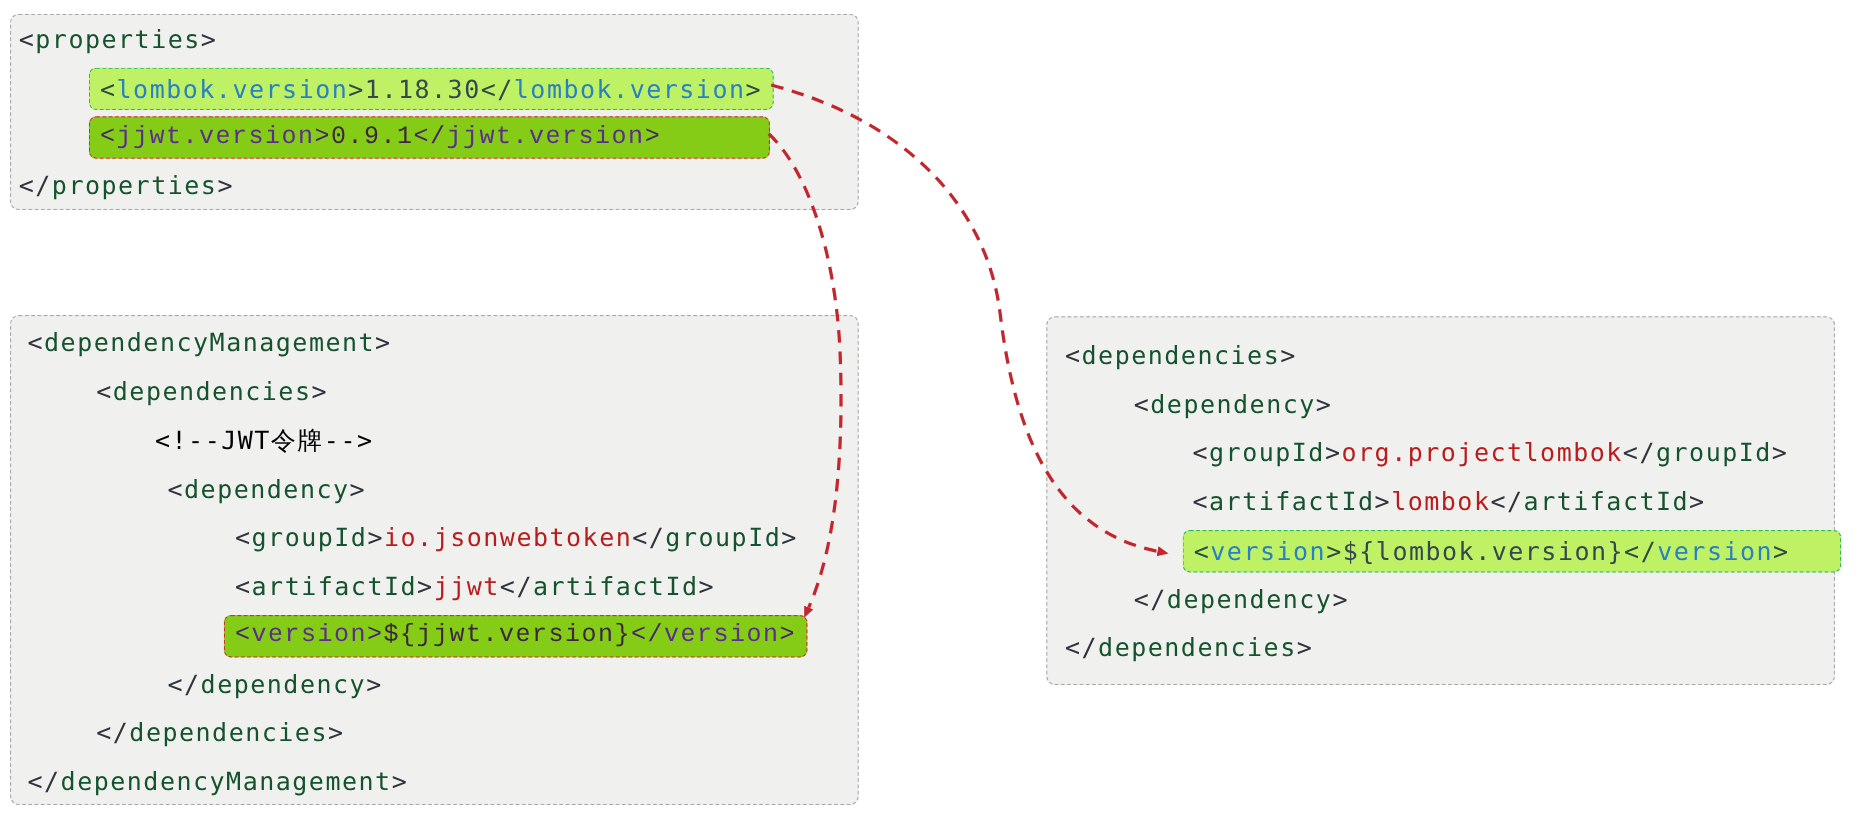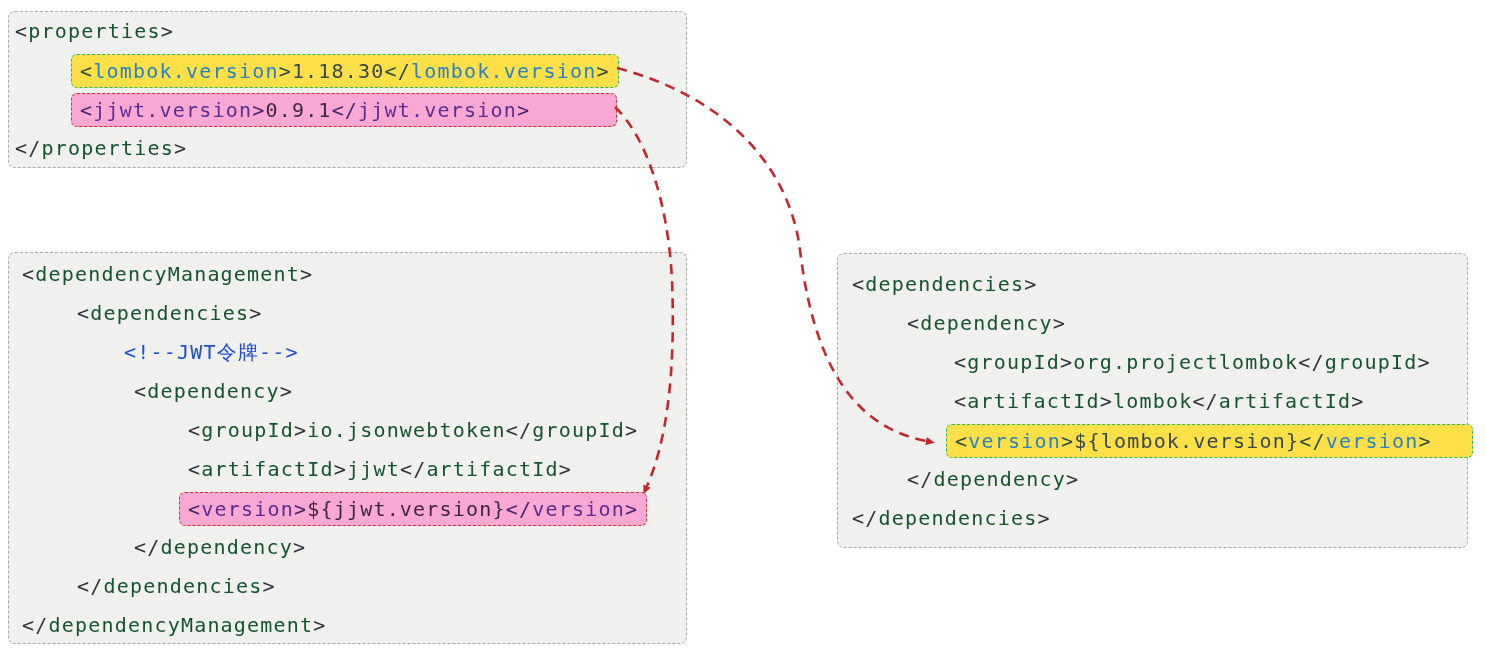--- a/index.html
+++ b/index.html
@@ -21,26 +21,26 @@
   #box-deps{left:837px;top:253px;width:631px;height:295px;padding:11px 0 0 14px;}
   .line{height:39px;display:flex;align-items:center;}
   .hl{
     display:inline-block;
     line-height:26px;
     padding:3px 8px;
     margin-left:0;
     border-radius:6px;
     box-sizing:border-box;
   }
-  .hl-green{background:#fde047;border:1.6px dashed #29b671;}
-  .hl-red{background:#f9a8d4;border:1.6px dashed #d32f2f;}
+  .hl-green{background:#bef264;border:1.6px dashed #29b671;}
+  .hl-red{background:#84cc16;border:1.6px dashed #d32f2f;font-family:Liberation Mono, monospace;}
   .seg-b{color:#2e3439;}
   .seg-t{color:#14532d;}
-  .seg-v{color:#14532d;}
-  .seg-c{color:#1d4ed8;}
+  .seg-v{color:#b91c1c;}
+  .seg-c{color:#000000;}
   .hl-green .seg-t{color:#2a80c2;}
   .hl-green .seg-b{color:#2e4b42;}
   .hl-green .seg-v{color:#37474f;}
   .hl-red .seg-t{color:#5b2d90;}
   .hl-red .seg-b{color:#45246b;}
   .hl-red .seg-v{color:#3e2640;}
   #arrow-overlay{
     position:absolute;left:0;top:0;width:1486px;height:654px;
     pointer-events:none;z-index:5;
   }

